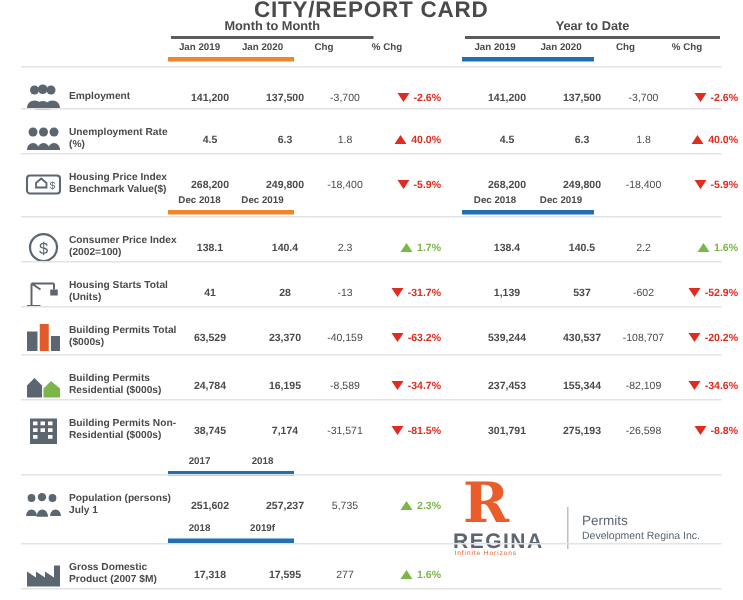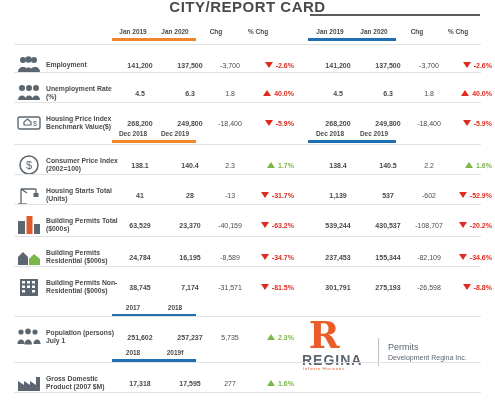--- a/index.html
+++ b/index.html
@@ -72,21 +72,26 @@
   .logo .ed1{position:absolute;left:88px;top:26px;font-size:9px;color:#5b6670;}
   .logo .ed2{position:absolute;left:88px;top:38px;font-size:7px;color:#5b6670;}
 </style>
 </head>
 <body>
 
 <div class="page">
 
   <div class="title">CITY/REPORT CARD</div>
 
+  <div class="grp" style="left:114px;top:12px;width:135px;">
+    <div>Month to Month</div>
+    <div class="rule"></div>
+  </div>
   <div class="grp" style="left:310px;top:12px;width:170px;">
+    <div>Year to Date</div>
     <div class="rule"></div>
   </div>
 
   <div class="colhead" style="left:112px;top:28px;width:42px;">Jan 2019</div>
   <div class="colhead" style="left:154px;top:28px;width:42px;">Jan 2020</div>
   <div class="colhead" style="left:196px;top:28px;width:40px;">Chg</div>
   <div class="colhead" style="left:234px;top:28px;width:48px;">% Chg</div>
   <div class="headbar bar-orange" style="left:112px;top:38px;width:84px;"></div>
 
   <div class="colhead" style="left:308px;top:28px;width:44px;">Jan 2019</div>

